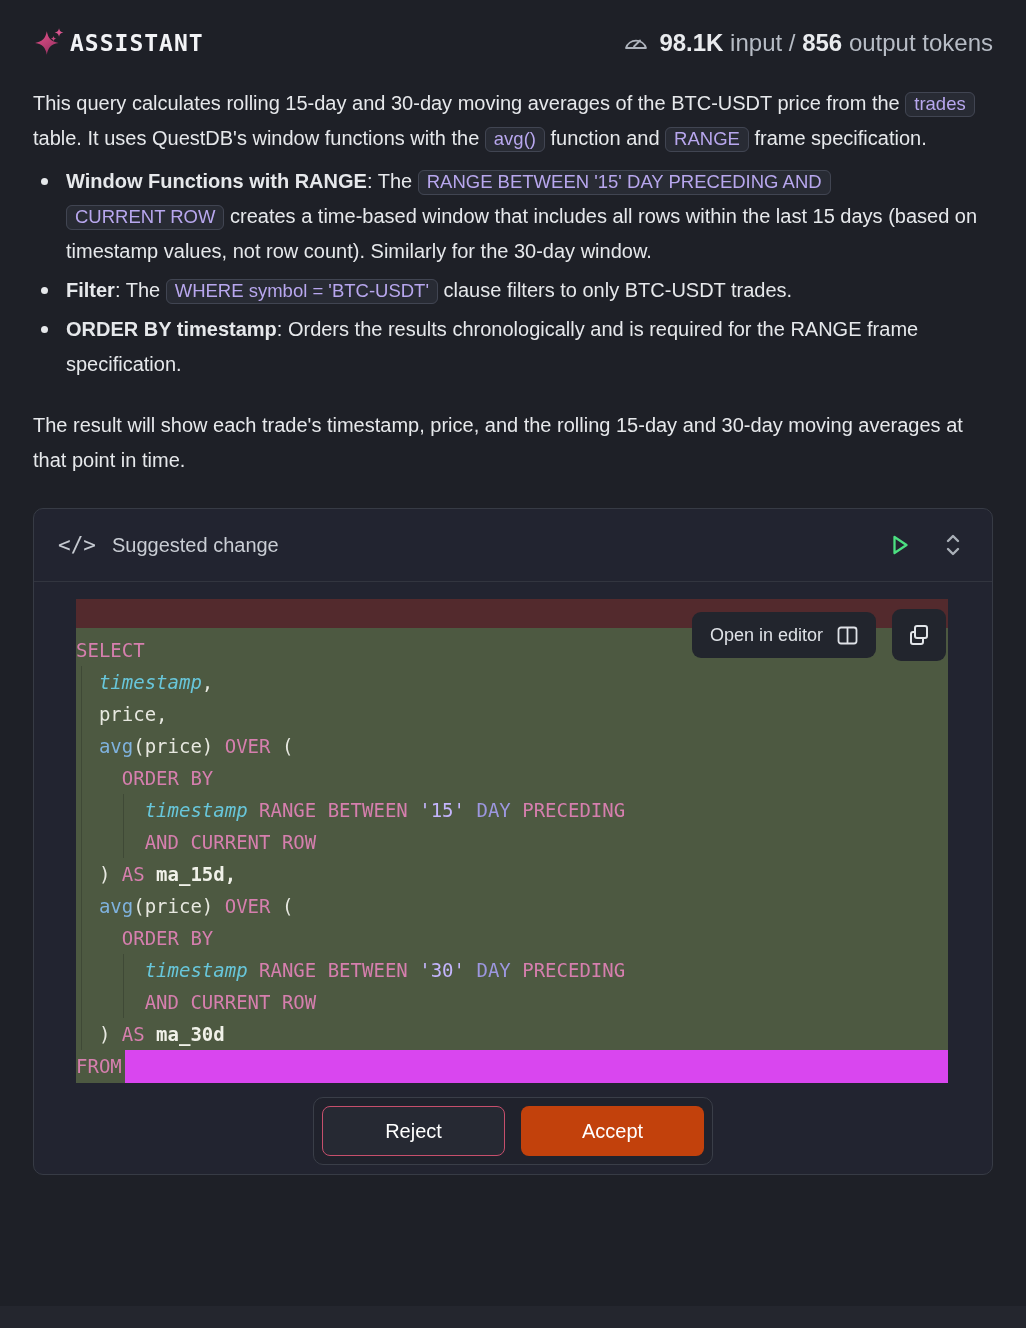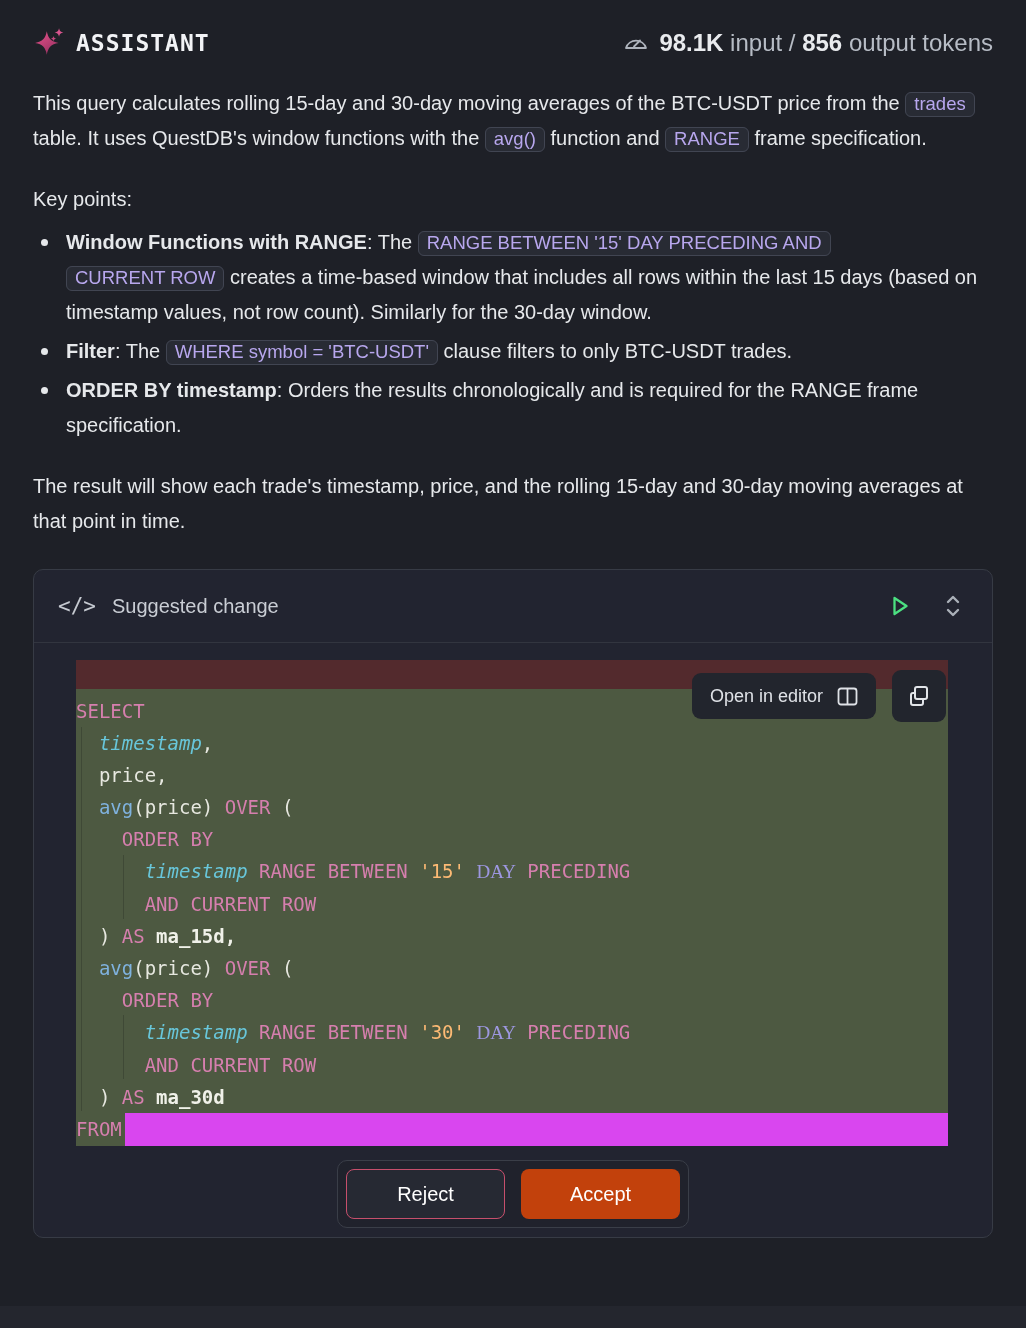--- a/index.html
+++ b/index.html
@@ -9,21 +9,21 @@
     font-family:"Liberation Sans", sans-serif;
     color:#e6e8eb;
     overflow:hidden;
     position:relative;
   }
   
   .msg-header{
     display:flex;justify-content:space-between;align-items:center;
     padding:26px 33px 0 33px;
   }
-  .msg-header-left{display:flex;align-items:center;gap:9px;}
+  .msg-header-left{display:flex;align-items:center;gap:3px;}
   .assistant-title{
     font-family:"DejaVu Sans Mono", monospace;
     font-size:23px;font-weight:bold;color:#f2f3f6;letter-spacing:1px;
   }
   .usage{display:flex;align-items:center;gap:10px;font-size:24px;color:#b7bcc5;}
   .usage b{color:#e9ebee;font-weight:bold;}
   
   .content{padding:0 33px;}
   .para{font-size:20px;line-height:35px;margin:26px 0 0 0;color:#e6e8eb;}
   .chip{
@@ -73,22 +73,22 @@
     padding-left:15px;
   }
   .diff-del{height:29px;background:#532a2d;}
   .diff-add{position:relative;background:#4d5941;padding:6px 0 0 0;}
   .code-line{
     font-size:19px;line-height:32px;white-space:pre;color:#e7e8e0;
   }
   .tok-k{color:#d67fae;}
   .tok-i{color:#68c6da;font-style:italic;}
   .tok-f{color:#7fb2de;}
-  .tok-s{color:#fdba74;}
-  .tok-u{color:#9d97e0;font-family:Liberation Serif, serif;}
+  .tok-s{color:#c4b5fd;}
+  .tok-u{color:#9d97e0;}
   .tok-p{color:#e7e8e0;}
   .tok-b{color:#f0f1e9;font-weight:bold;}
   .indent-guide{position:absolute;width:1px;background:#3f4936;}
   .from-row{
     height:33px;background:#d946ef;
     font-size:19px;line-height:32px;
   }
   .from-kw{
     display:inline-block;height:33px;background:#4d5941;
     color:#d67fae;padding-right:3px;
@@ -105,21 +105,21 @@
     display:flex;align-items:center;justify-content:center;cursor:pointer;
   }
   
   .actions-wrap{display:flex;justify-content:center;margin-top:14px;padding-bottom:9px;}
   .actions-box{
     display:flex;gap:16px;
     border:1px solid #3a3e48;border-radius:10px;
     padding:8px;background:#20222c;
   }
   .btn{
-    width:159px;height:50px;border-radius:8px;
+    width:183px;height:50px;border-radius:8px;
     font-size:20px;color:#ffffff;cursor:pointer;
     font-family:"Liberation Sans",sans-serif;
   }
   .btn-reject{background:#262933;border:1.5px solid #c64f6c;}
   .btn-accept{background:#c2410c;border:none;}
   .bottom-band{position:absolute;left:0;bottom:0;width:100%;height:22px;background:#24262e;}
 </style>
 </head>
 <body>
 
@@ -152,21 +152,20 @@
     </span>
   </div>
 </div>
 
 <div class="content">
 
   <p class="para">
     <span>This query calculates rolling 15-day and 30-day moving averages of the BTC-USDT price from the </span><span class="chip">trades</span><span> table. It uses QuestDB's window functions with the </span><span class="chip">avg()</span><span> function and </span><span class="chip">RANGE</span><span> frame specification.</span>
   </p>
 
-  <p class="kp">Key points:</p>
 
   <ul class="points">
     <li>
       <span class="bullet-dot"></span>
       <span class="li-text">
         <b>Window Functions with RANGE</b><span>: The </span><span class="chip">RANGE BETWEEN '15' DAY PRECEDING AND</span> <span class="chip">CURRENT ROW</span><span> creates a time-based window that includes all rows within the last 15 days (based on timestamp values, not row count). Similarly for the 30-day window.</span>
       </span>
     </li>
     <li>
       <span class="bullet-dot"></span>

